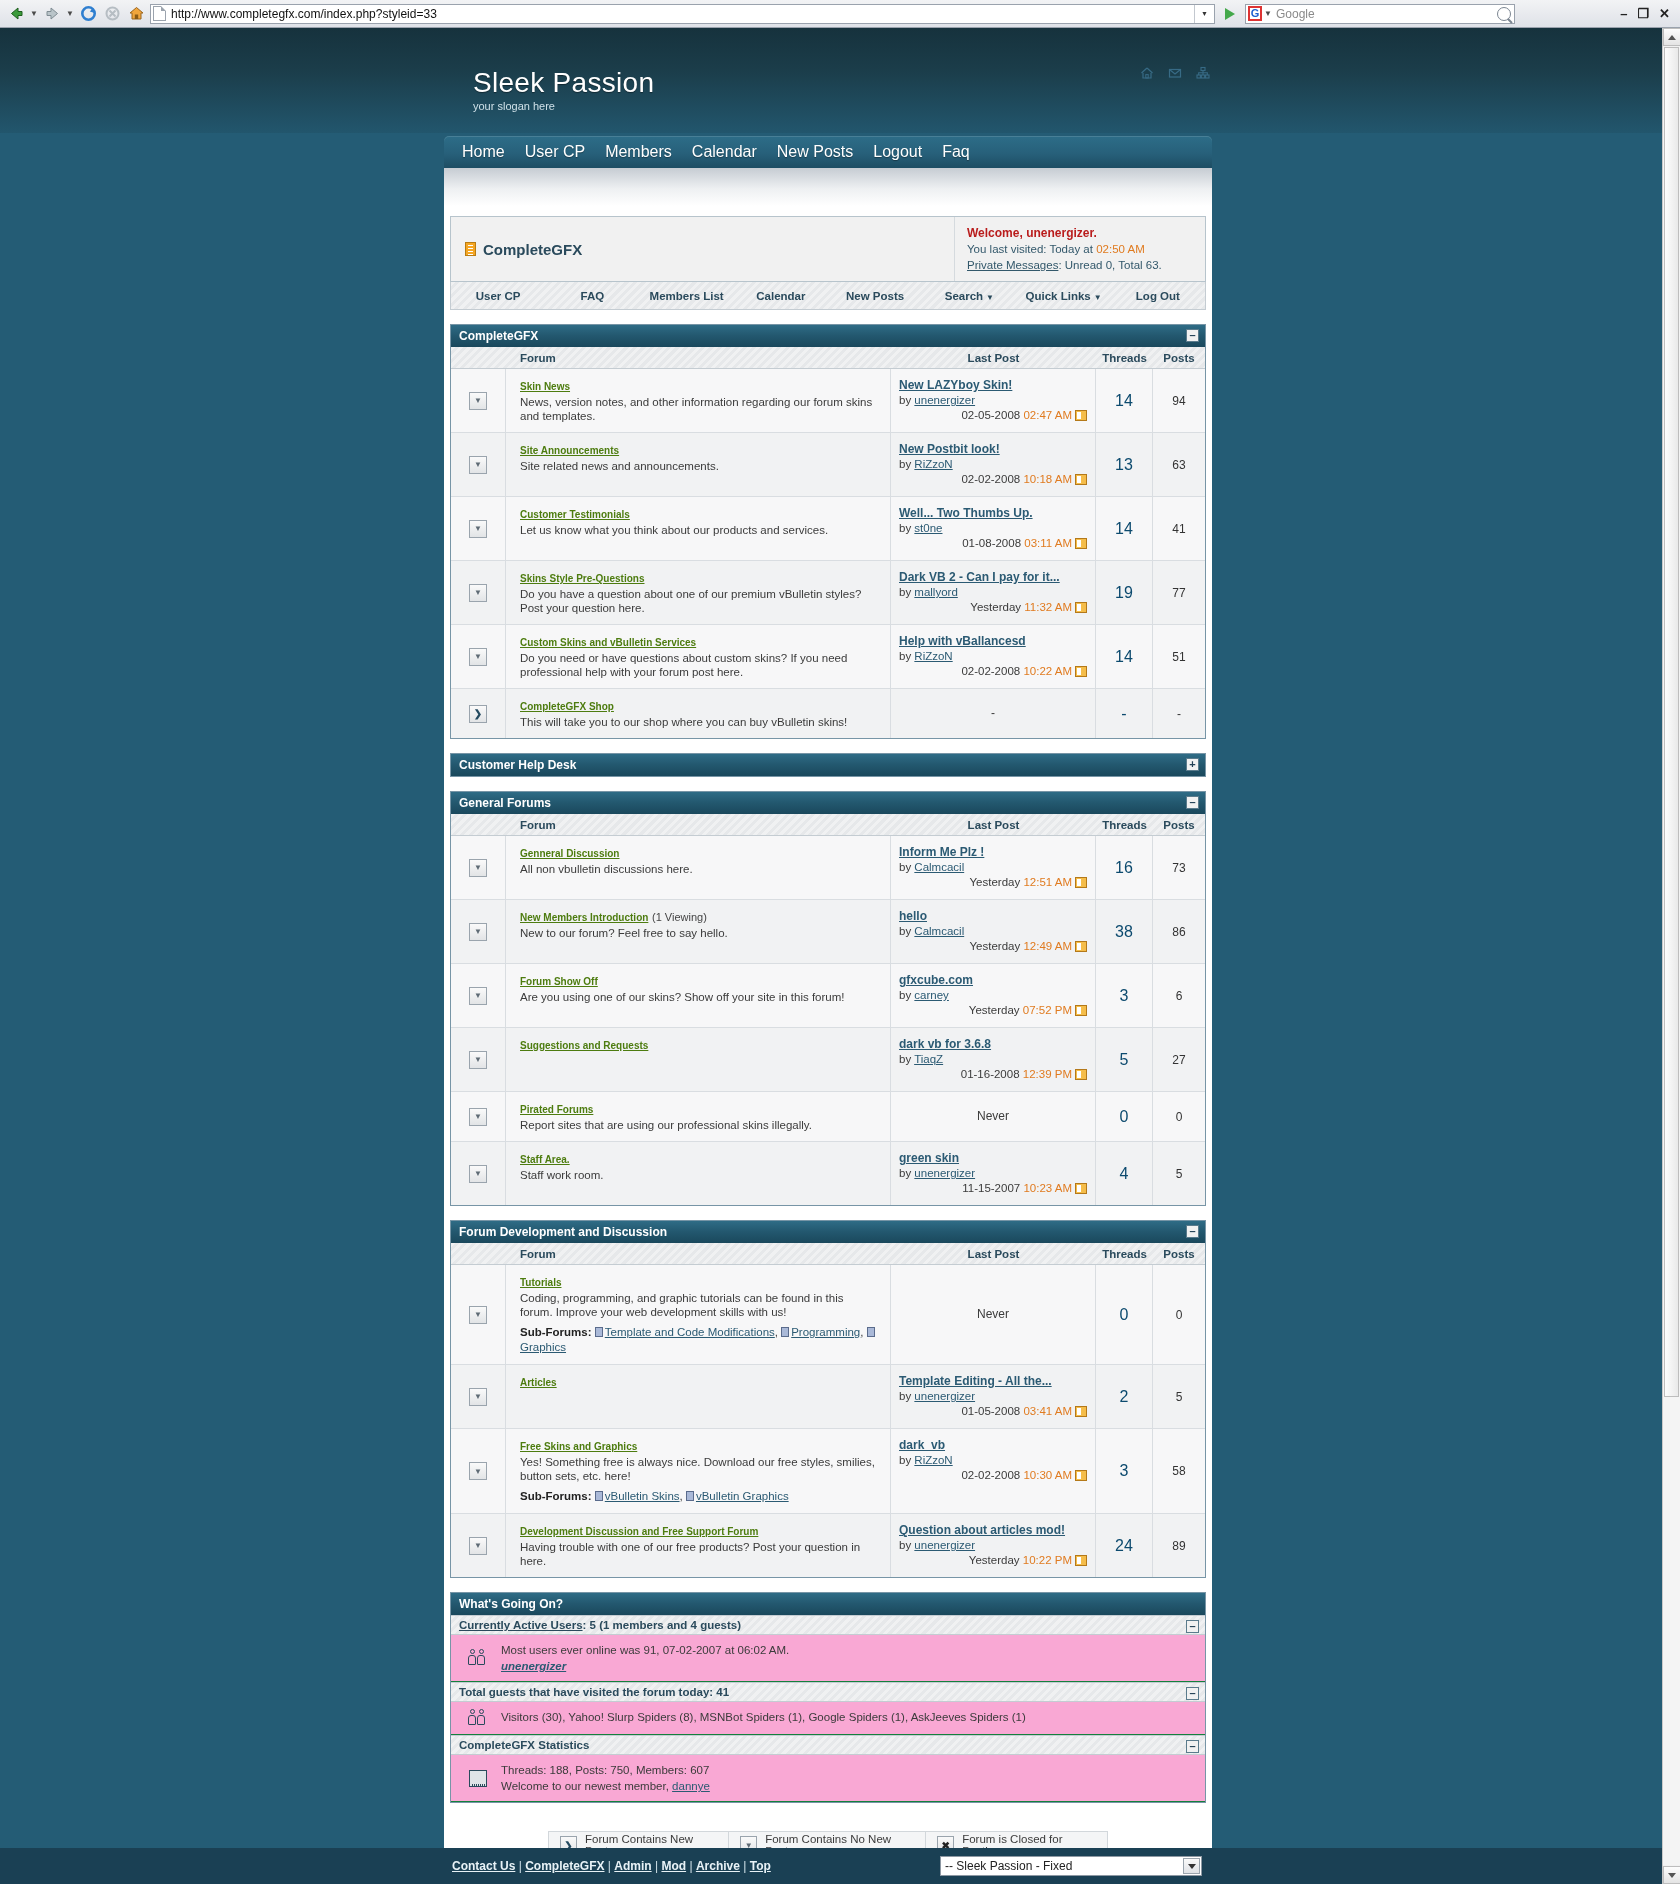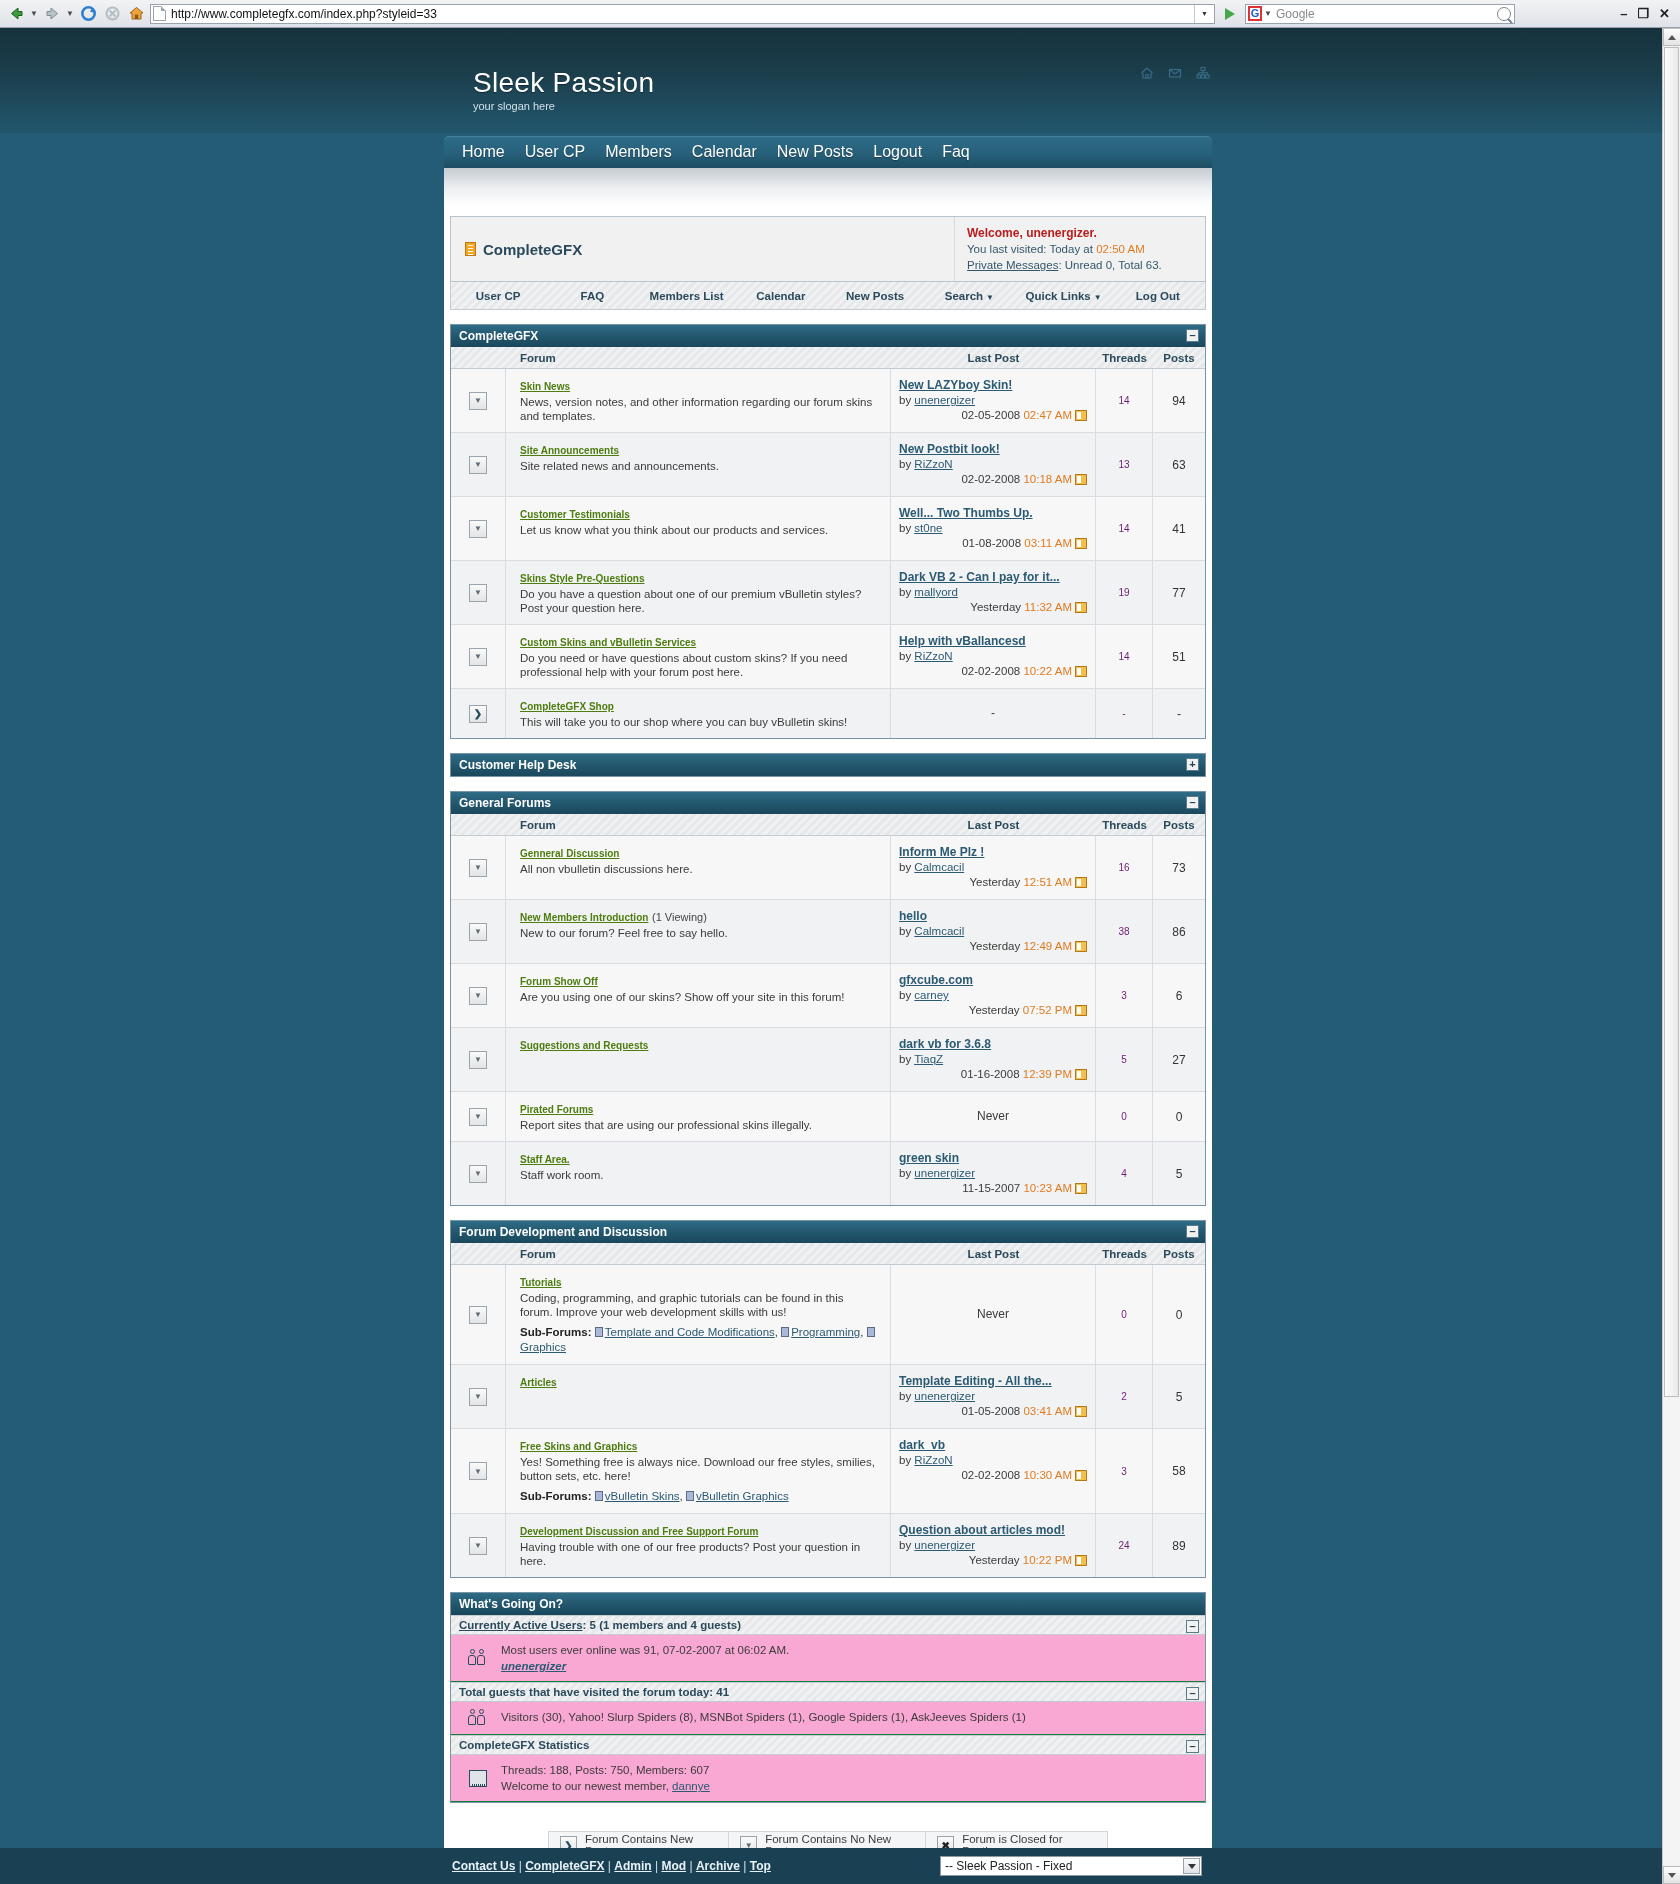--- a/index.html
+++ b/index.html
@@ -165,21 +165,21 @@
   .f-sub a{color:#2b5a73;}
   .subicon{display:inline-block;width:8px;height:10px;background:#aab9d8;border:1px solid #5a6b8c;vertical-align:-1px;margin-right:2px;}
   .fcell-last{width:205px;flex:none;padding:9px 8px;border-right:1px solid #d9dde1;font-size:11.5px;color:#3b3b3b;line-height:15px;}
   .fl-title{color:#2b5a73;font-weight:bold;text-decoration:underline;font-size:12px;}
   .fl-by a{color:#2b5a73;text-decoration:underline;}
   .fl-date{text-align:right;}
   .fl-time{color:#e07b20;}
   .goicon{display:inline-block;width:12px;height:11px;background:#f5bd4a;border:1px solid #b4791a;vertical-align:-2px;margin-left:3px;position:relative;}
   .goicon:after{content:"";position:absolute;left:1px;top:1px;width:4px;height:7px;background:#fff;}
   .fl-never{display:flex;align-items:center;justify-content:center;height:100%;font-size:12px;color:#3b3b3b;}
-  .fcell-threads{width:57px;flex:none;display:flex;align-items:center;justify-content:center;border-right:1px solid #d9dde1;font-size:10px;color:#701a75;}
+  .fcell-threads{width:57px;flex:none;display:flex;align-items:center;justify-content:center;border-right:1px solid #d9dde1;font-size:16px;color:#0c4a6e;}
   .fcell-posts{width:52px;flex:none;display:flex;align-items:center;justify-content:center;font-size:12px;color:#333;}
 
   .cat-collapsed{width:756px;margin:14px auto 0;border:1px solid #7795a6;}
 
   
   .wgo{width:756px;margin:14px auto 0;border:1px solid #7795a6;}
   .wgo-sub{
     height:20px;display:flex;align-items:center;padding:0 8px;position:relative;
     background:repeating-linear-gradient(135deg,#f0f1f2 0 3px,#e6e8ea 3px 6px);
     border-bottom:1px solid #c4ccd2;border-top:1px solid #c4ccd2;

